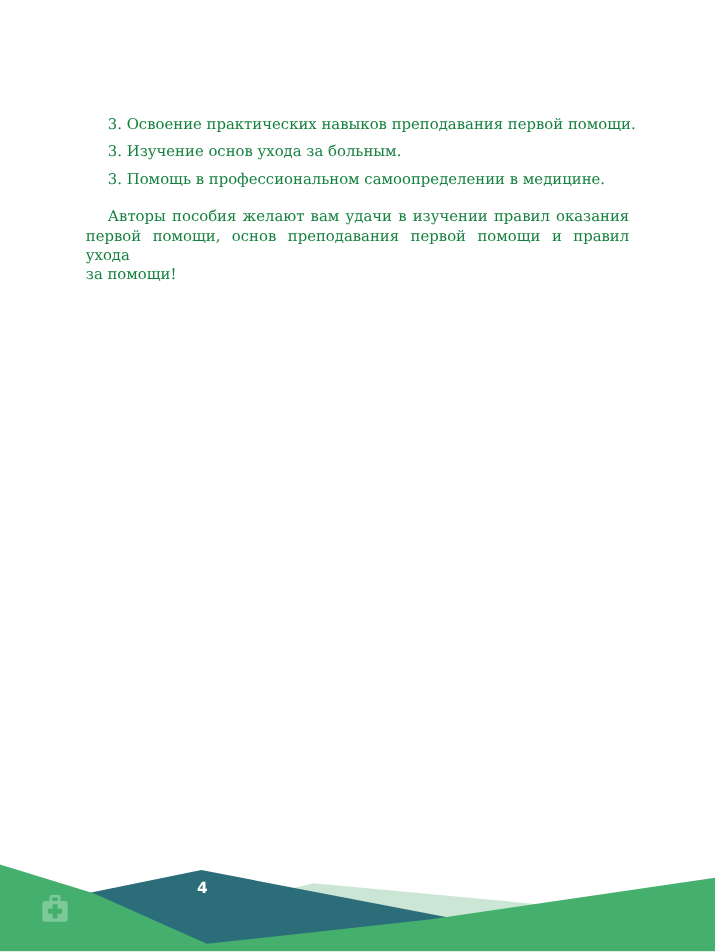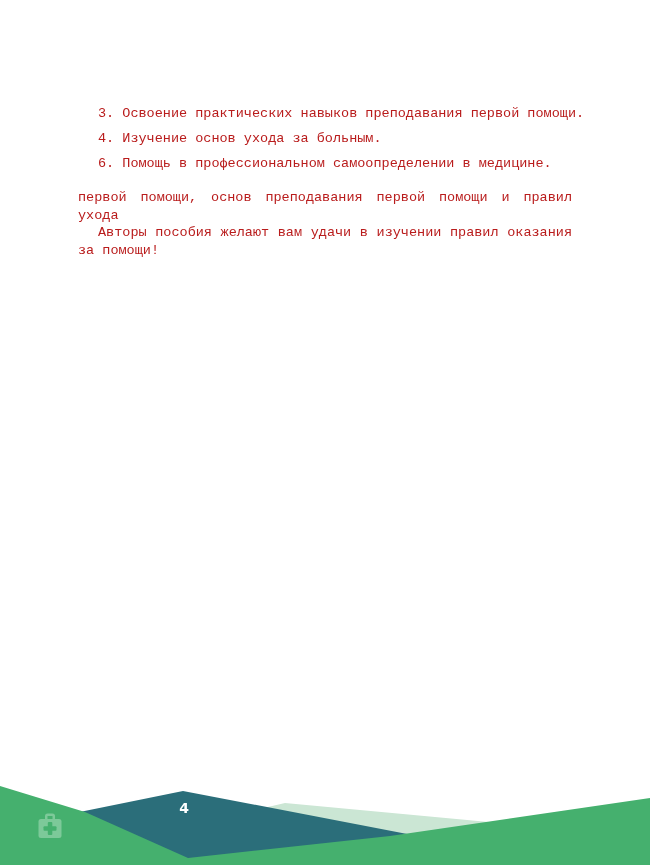--- a/index.html
+++ b/index.html
@@ -9,23 +9,22 @@
     height: 865px;
     background: #ffffff;
     overflow: hidden;
     font-family: "DejaVu Serif", serif;
   }
   .content {
     position: absolute;
     left: 78px;
     top: 101px;
     width: 494px;
-    color: #b91c1c;
+    color: #15803d;
     font-size: 13.5px;
-    font-family: Liberation Mono, monospace;
   }
   .list-line {
     line-height: 25px;
     padding-left: 20px;
     white-space: nowrap;
   }
   .para { margin-top: 13px; }
   .para-line { line-height: 17.6px; }
   .para-line.justify {
     text-align: justify;
@@ -60,26 +59,26 @@
   }
 </style>
 </head>
 <body>
 
 <div class="page">
 
   <div class="content">
     <div class="list">
       <div class="list-line">3. Освоение практических навыков преподавания первой помощи.</div>
-      <div class="list-line">4. Изучение основ ухода за больным.</div>
-      <div class="list-line">6. Помощь в профессиональном самоопределении в медицине.</div>
+      <div class="list-line">3. Изучение основ ухода за больным.</div>
+      <div class="list-line">3. Помощь в профессиональном самоопределении в медицине.</div>
     </div>
     <div class="para">
+      <div class="para-line justify indent">Авторы пособия желают вам удачи в изучении правил оказания</div>
       <div class="para-line justify">первой помощи, основ преподавания первой помощи и правил ухода</div>
-      <div class="para-line justify indent">Авторы пособия желают вам удачи в изучении правил оказания</div>
       <div class="para-line">за помощи!</div>
     </div>
   </div>
 
   <div class="footer">
     <svg class="waves" viewBox="0 0 650 85" preserveAspectRatio="none">
       <polygon points="195,44 285,23 650,57 650,85 195,85" fill="#cbe6d4"></polygon>
       <polygon points="55,37 183,11 428,58 188,79" fill="#2b6e7a"></polygon>
       <polygon points="0,6 85,32 188,78 390,56 650,18 650,85 0,85" fill="#45b06e"></polygon>
     </svg>

